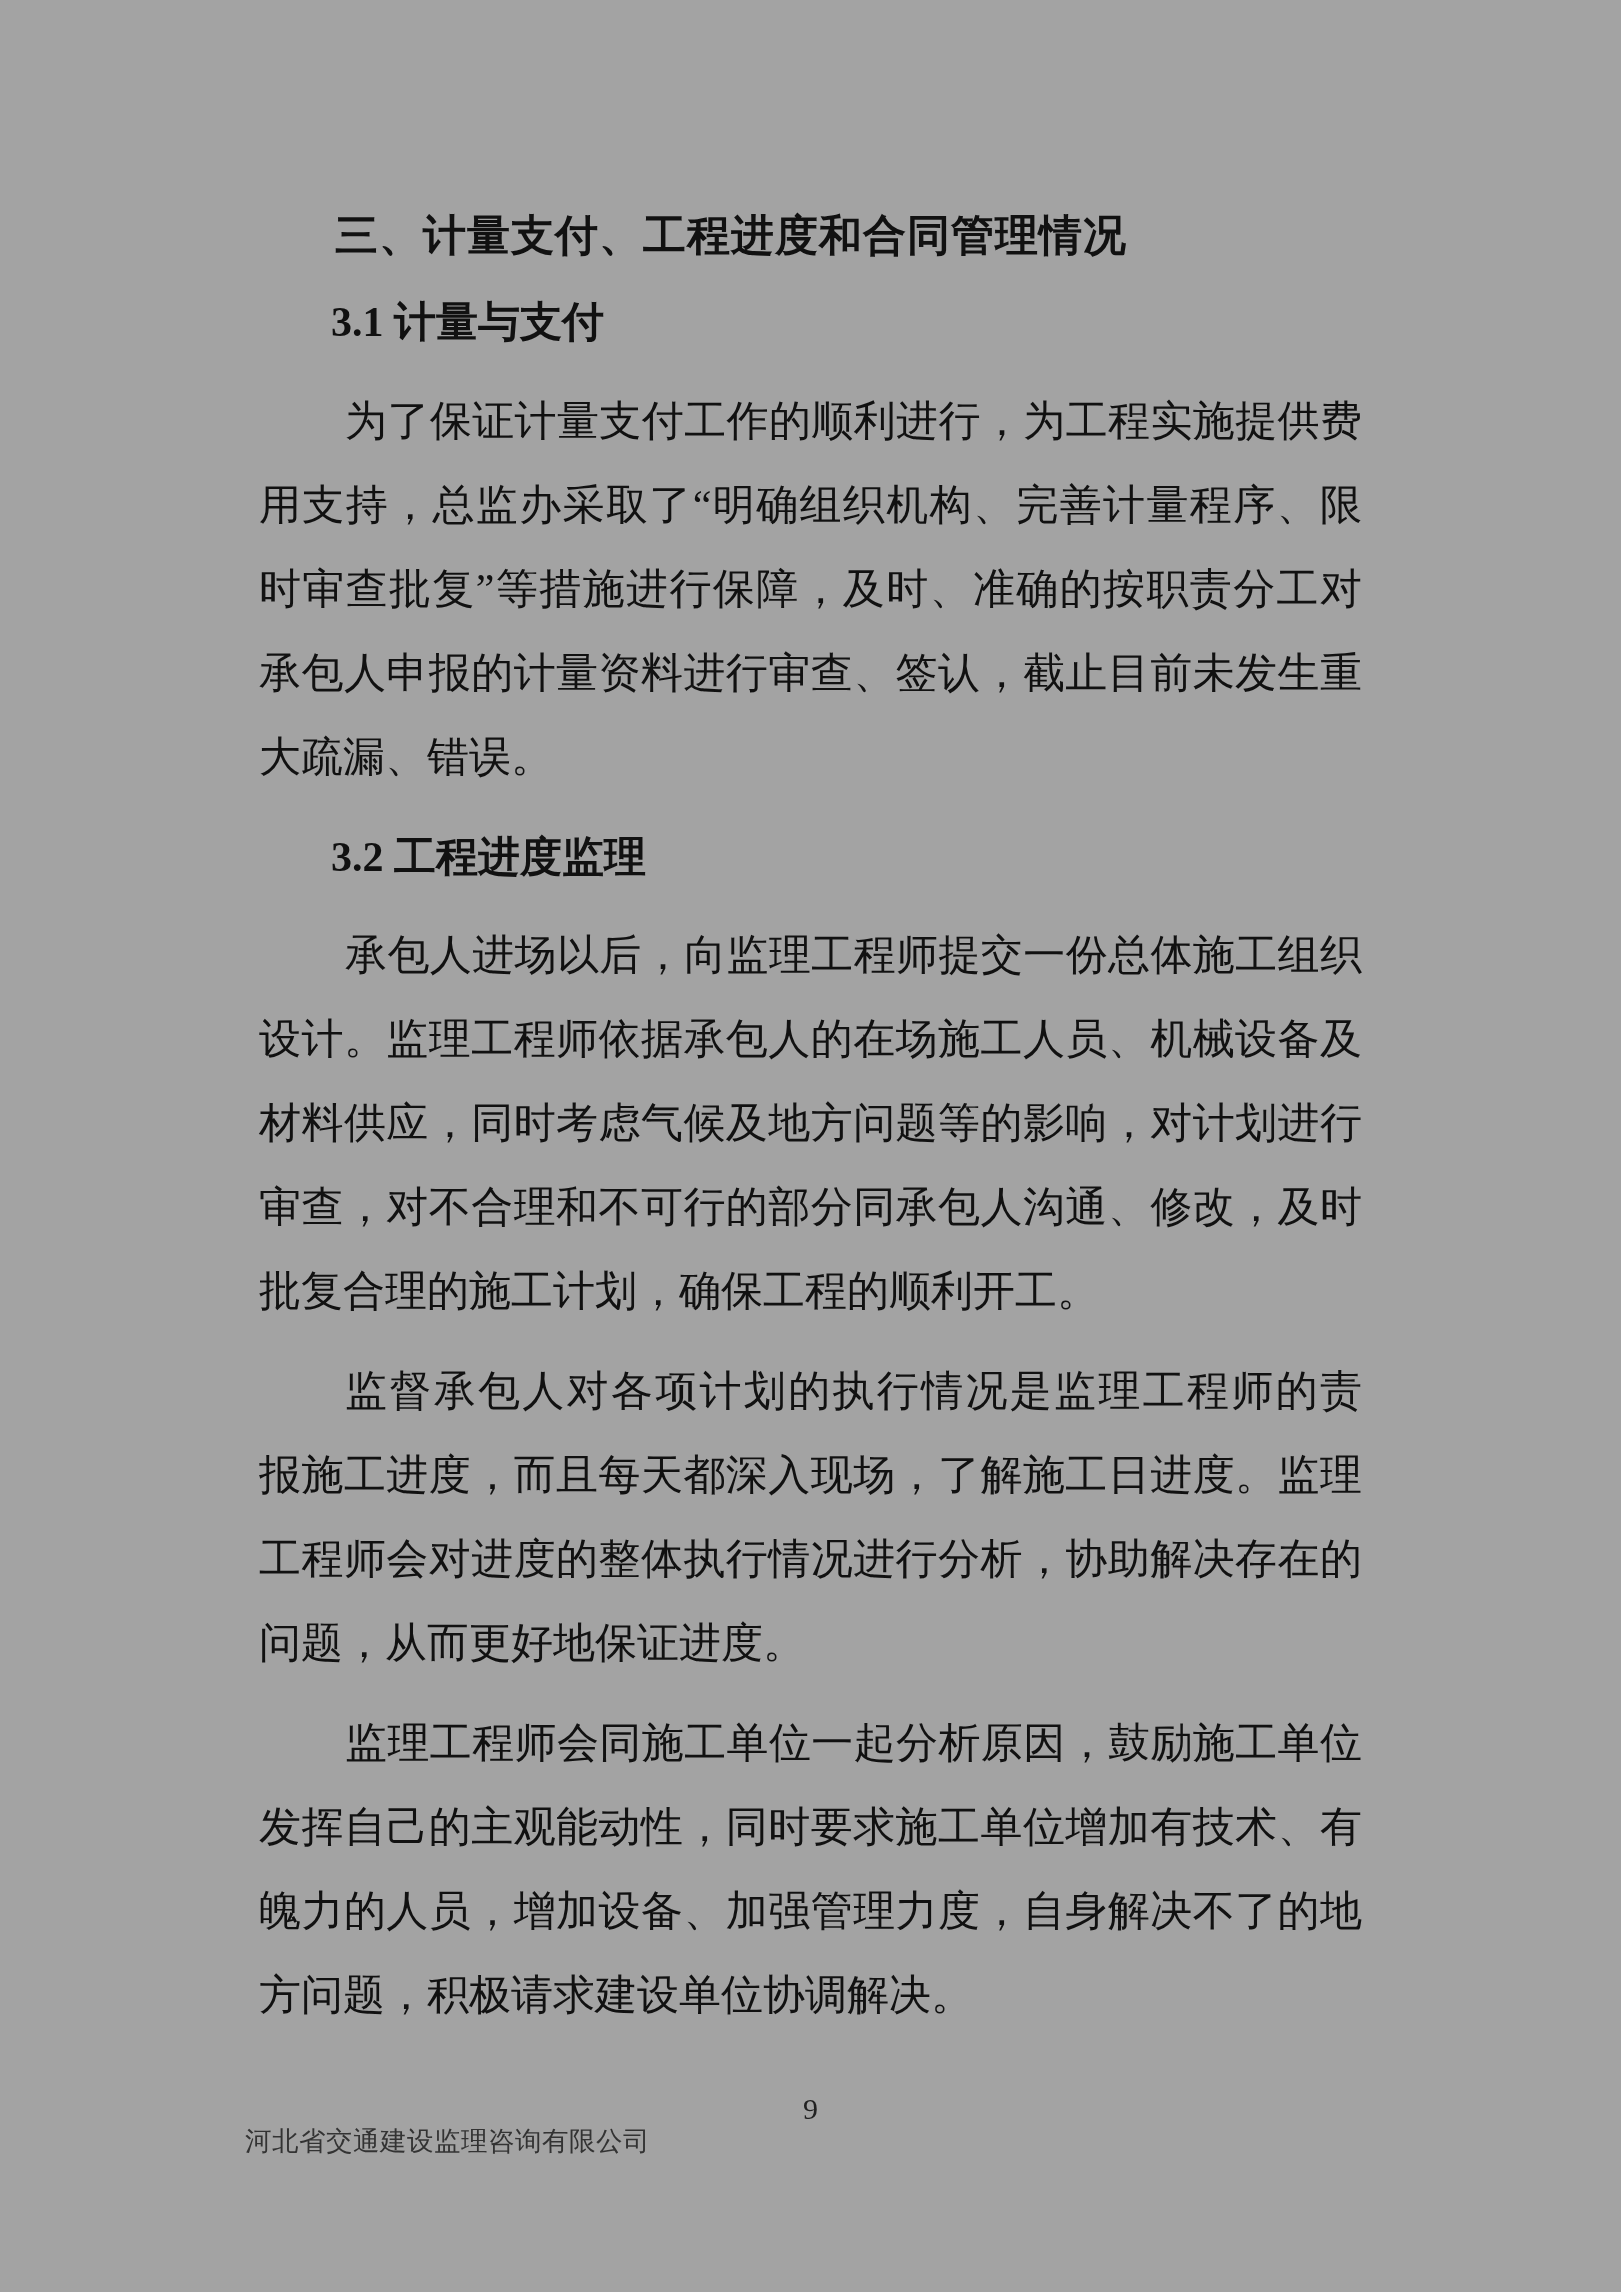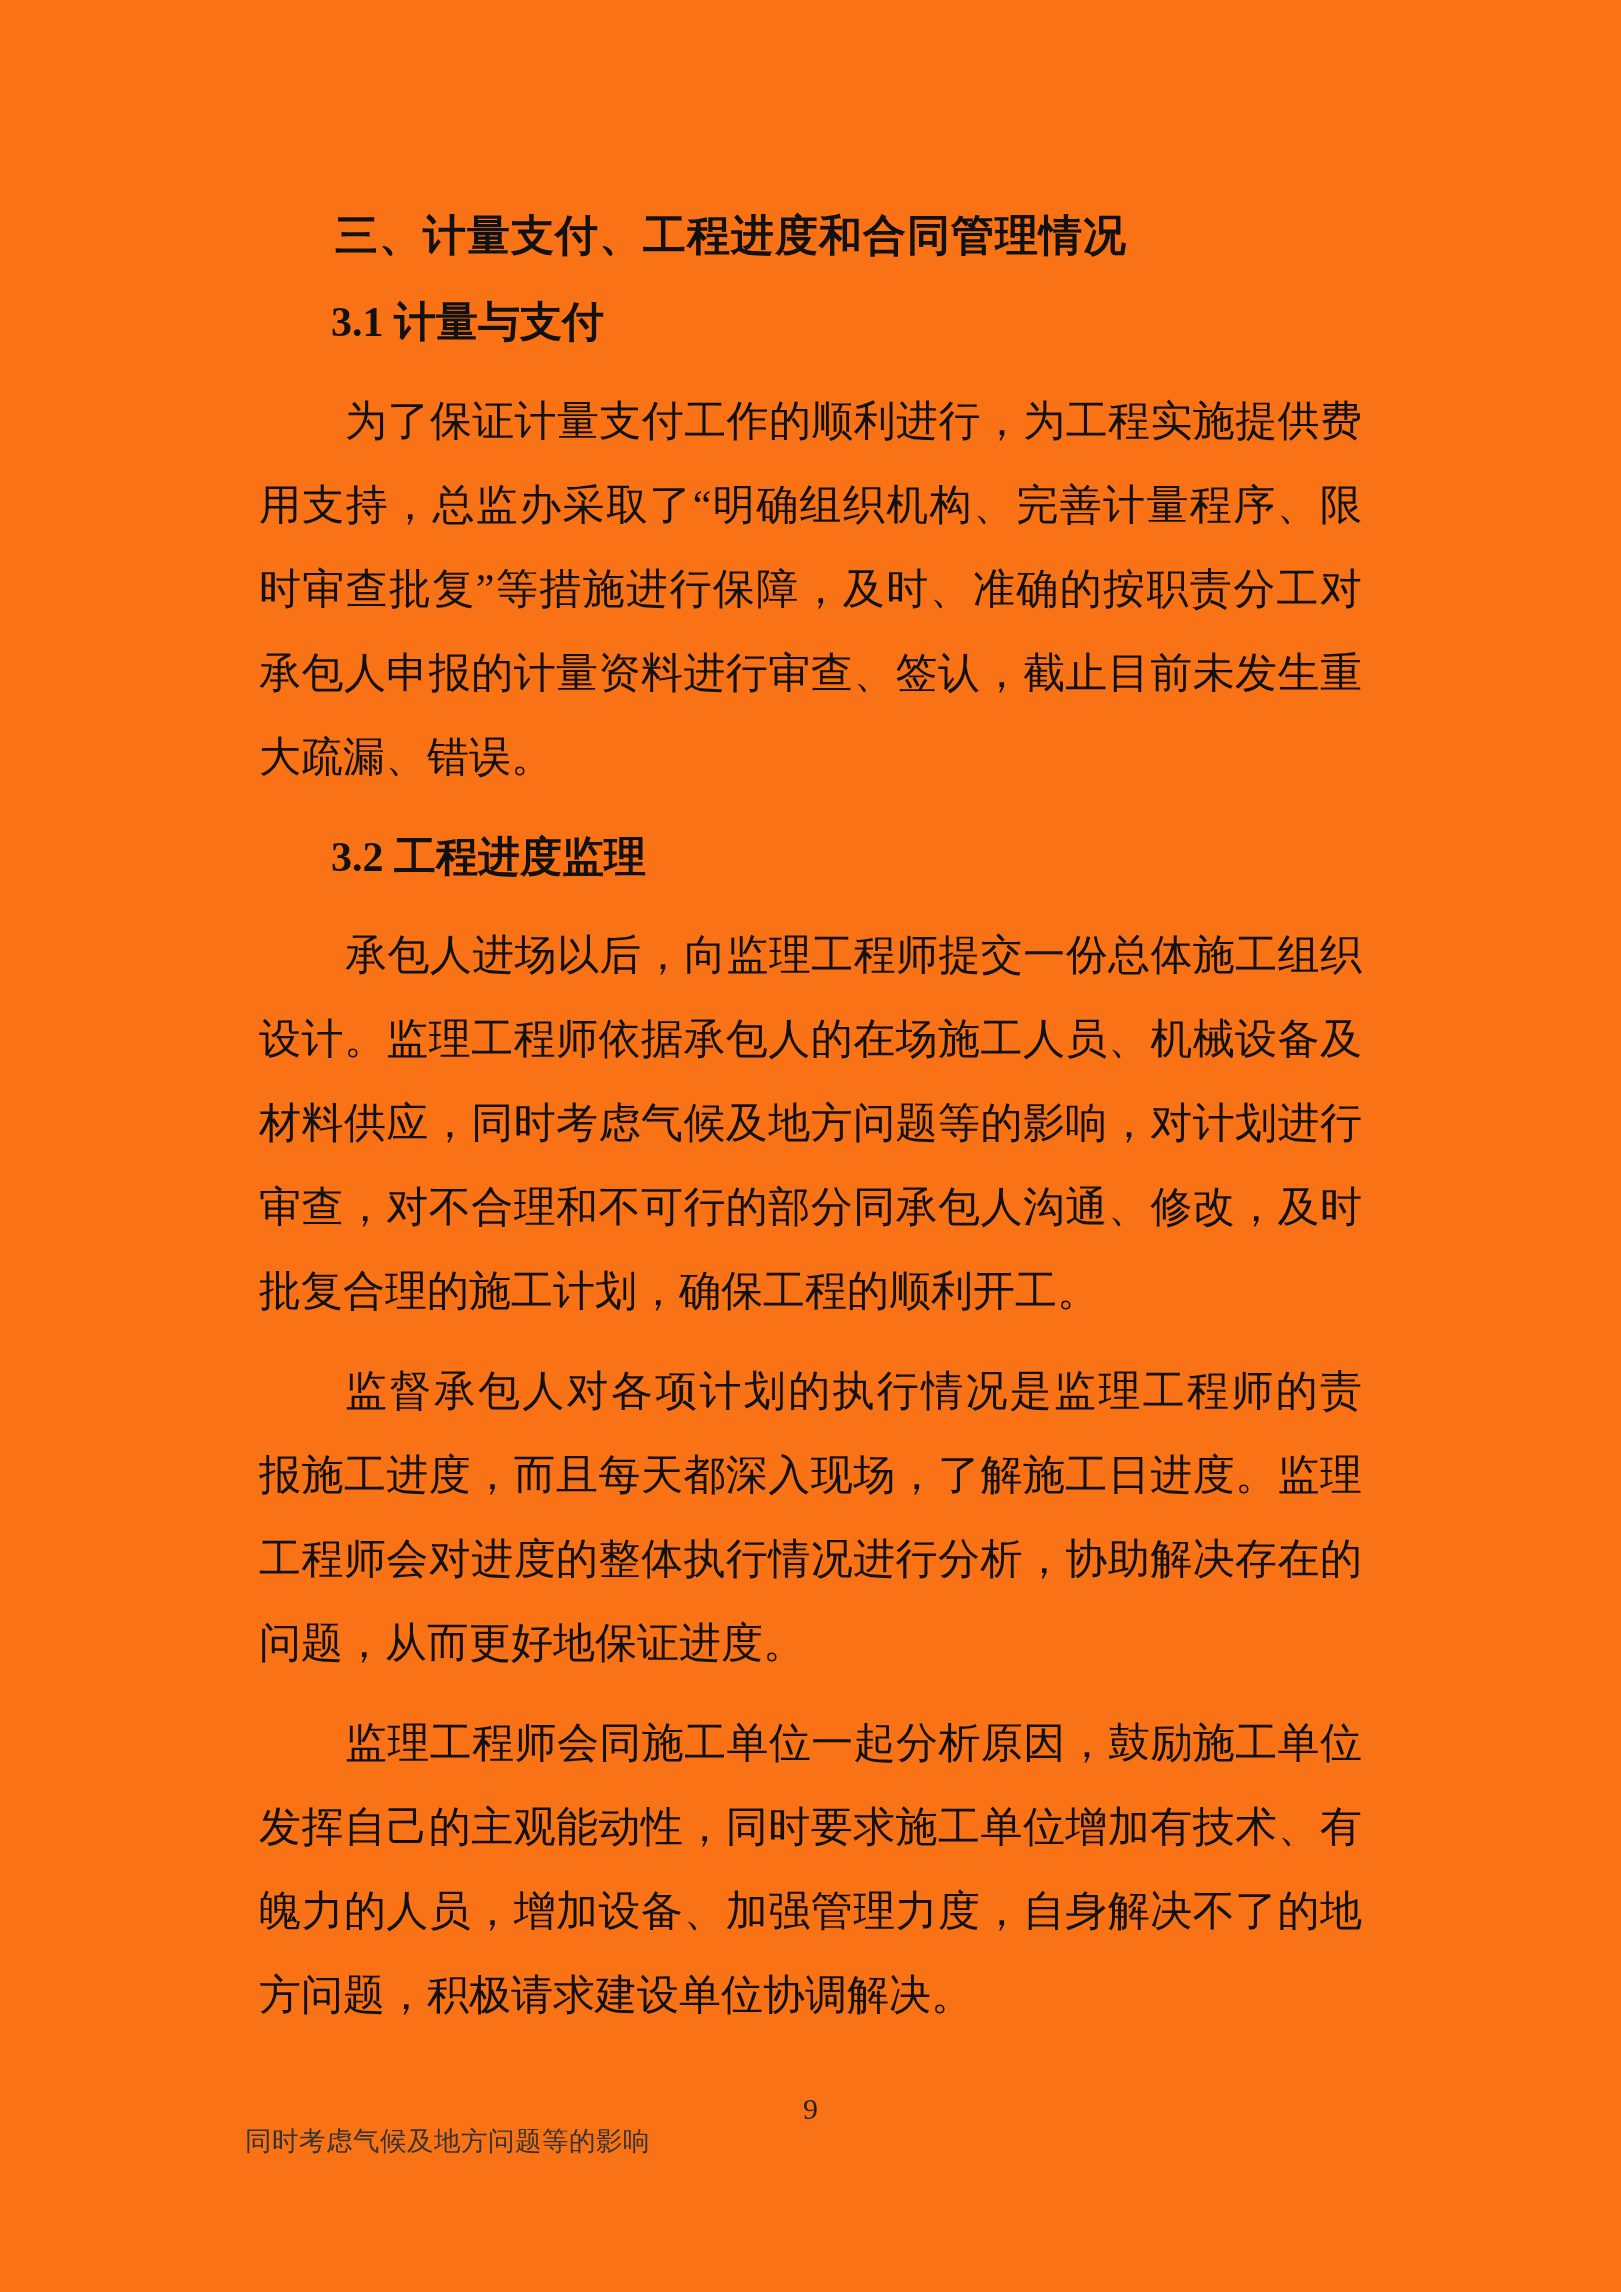--- a/index.html
+++ b/index.html
@@ -4,21 +4,21 @@
 <style>
   html, body {
     margin: 0;
     padding: 0;
     background: #e8e8e8;
   }
   .page {
     position: relative;
     width: 1621px;
     height: 2293px;
-    background: #f97316;
+    background: #a3a3a3;
     color: #111111;
     font-family: "Liberation Serif", "DejaVu Serif", serif;
     overflow: hidden;
   }
   .content {
     position: absolute;
     left: 243px;
     top: 194px;
     width: 1135px;
   }
@@ -109,15 +109,15 @@
           <div class="body-line para-first">监理工程师会同施工单位一起分析原因，鼓励施工单位</div>
           <div class="body-line">发挥自己的主观能动性，同时要求施工单位增加有技术、有</div>
           <div class="body-line">魄力的人员，增加设备、加强管理力度，自身解决不了的地</div>
           <div class="body-line para-last">方问题，积极请求建设单位协调解决。</div>
         </div>
       </div>
   </div>
 
   <div class="page-number">9</div>
 
-  <div class="footer-company">同时考虑气候及地方问题等的影响</div>
+  <div class="footer-company">河北省交通建设监理咨询有限公司</div>
 </div>
 
 
 </body></html>

